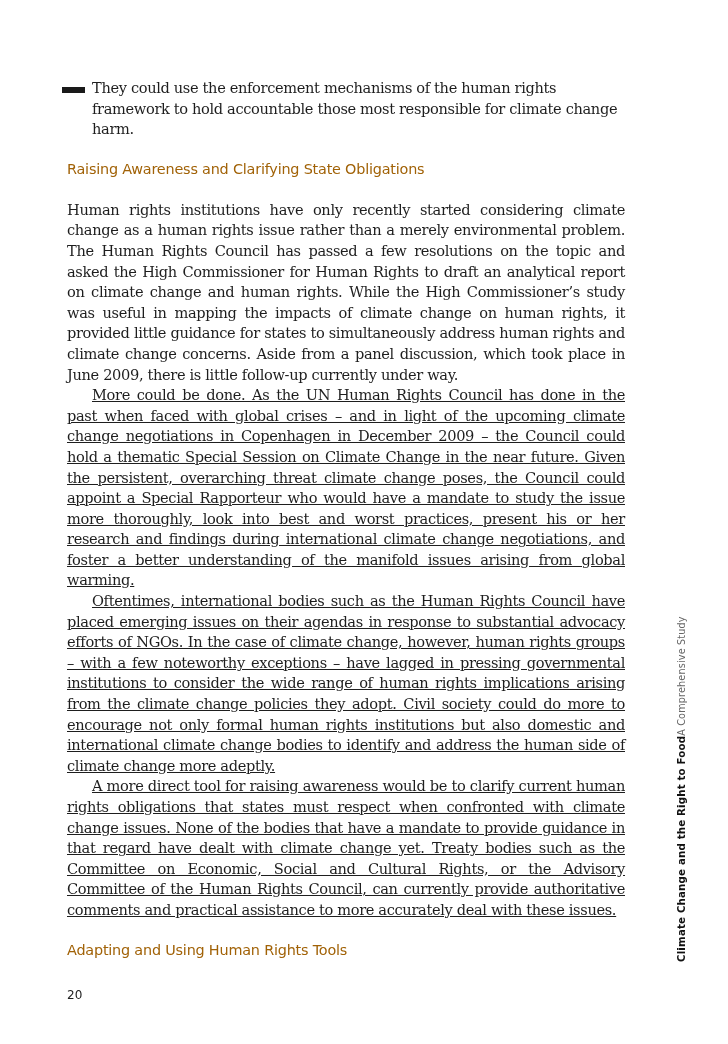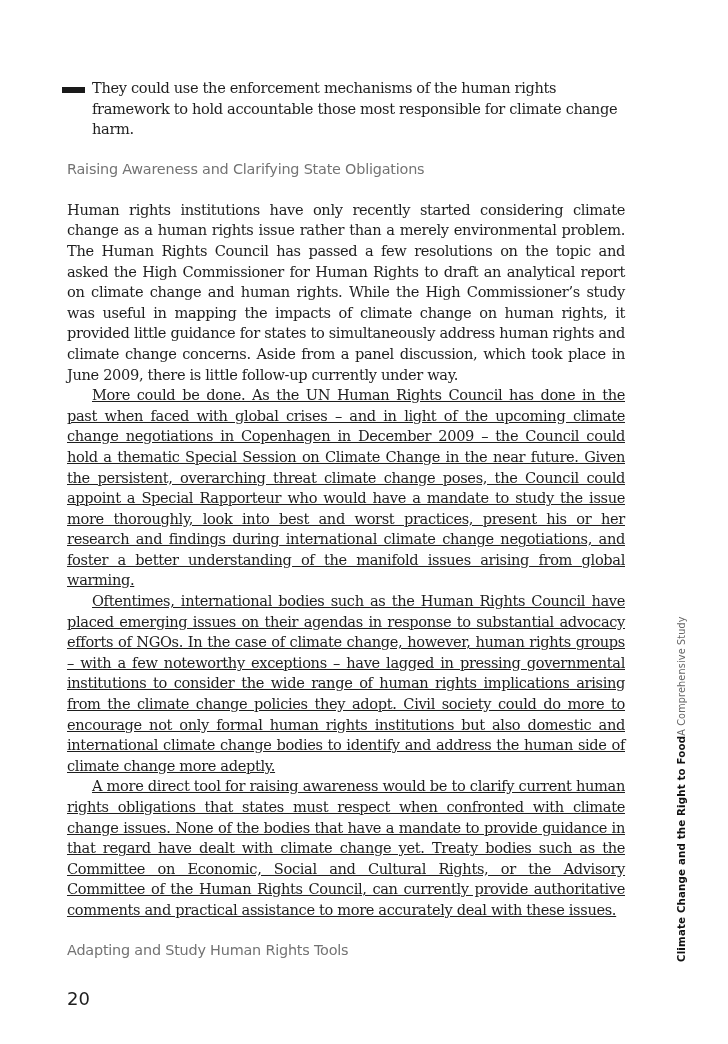--- a/index.html
+++ b/index.html
@@ -38,41 +38,41 @@
       left: -5px;
       top: 9px;
       width: 23px;
       height: 6px;
       background: #1a1a1a;
     }
     .heading {
       font-family: "DejaVu Sans", "Liberation Sans", sans-serif;
       font-size: 14.4px;
       line-height: 20px;
-      color: #737373;
+      color: #a16207;
       letter-spacing: -0.2px;
       font-weight: normal;
       margin: 0;
     }
     .h1 { margin-top: 19px; }
     .h2 { margin-top: 19px; }
     .para {
       text-align: justify;
       text-align-last: left;
       margin: 0;
       hyphens: manual;
     }
     .para.first { margin-top: 21px; }
     .para.indent { text-indent: 25px; text-decoration: underline; }
     .page-number {
       position: absolute;
       left: 67px;
       top: 988px;
       font-family: "DejaVu Sans", "Liberation Sans", sans-serif;
-      font-size: 18px;
+      font-size: 12px;
       color: #1e1e1e;
       text-align: right;
     }
     .side-title {
       position: absolute;
       left: 675px;
       top: 962px;
       transform-origin: left top;
       transform: rotate(-90deg);
       white-space: nowrap;
@@ -101,21 +101,21 @@
     <span>They could use the enforcement mechanisms of the human rights framework to hold accountable those most responsible for climate change harm.</span>
   </div>
 
   <h2 class="heading h1">Raising Awareness and Clarifying State Obligations</h2>
 
   <p class="para serif first">Human rights institutions have only recently started considering climate change as a human rights issue rather than a merely environmental problem. The Human Rights Council has passed a few resolutions on the topic and asked the High Commissioner for Human Rights to draft an analytical report on climate change and human rights. While the High Commissioner’s study was useful in mapping the impacts of climate change on human rights, it provided little guidance for states to simultaneously address human rights and climate change concerns. Aside from a panel discussion, which took place in June 2009, there is little follow-up currently under way.</p>
   <p class="para serif indent">More could be done. As the UN Human Rights Council has done in the past when faced with global crises – and in light of the upcoming climate change negotiations in Copenhagen in December 2009 – the Council could hold a thematic Special Session on Climate Change in the near future. Given the persis­tent, overarching threat climate change poses, the Council could appoint a Special Rapporteur who would have a mandate to study the issue more thoroughly, look into best and worst practices, present his or her research and findings during international climate change negotiations, and foster a better understanding of the manifold issues arising from global warming.</p>
   <p class="para serif indent">Oftentimes, international bodies such as the Human Rights Council have placed emerging issues on their agendas in response to substantial advocacy efforts of NGOs. In the case of climate change, however, human rights groups – with a few noteworthy exceptions – have lagged in pressing governmental insti­tutions to consider the wide range of human rights implications arising from the climate change policies they adopt. Civil society could do more to encourage not only formal human rights institutions but also domestic and international climate change bodies to identify and address the human side of climate change more adeptly.</p>
   <p class="para serif indent">A more direct tool for raising awareness would be to clarify current human rights obligations that states must respect when confronted with climate change issues. None of the bodies that have a mandate to provide guidance in that regard have dealt with climate change yet. Treaty bodies such as the Committee on Economic, Social and Cultural Rights, or the Advisory Committee of the Human Rights Council, can currently provide authoritative comments and practical assistance to more accurately deal with these issues.</p>
 
-  <h2 class="heading h2">Adapting and Study Human Rights Tools</h2>
+  <h2 class="heading h2">Adapting and Using Human Rights Tools</h2>
 
 </div>
 
 <div class="page-number">20</div>
 
 <div class="side-title">
   <span class="bold">Climate Change and the Right to Food</span><span class="light">A Comprehensive Study</span>
 </div>
 
 </body></html>

